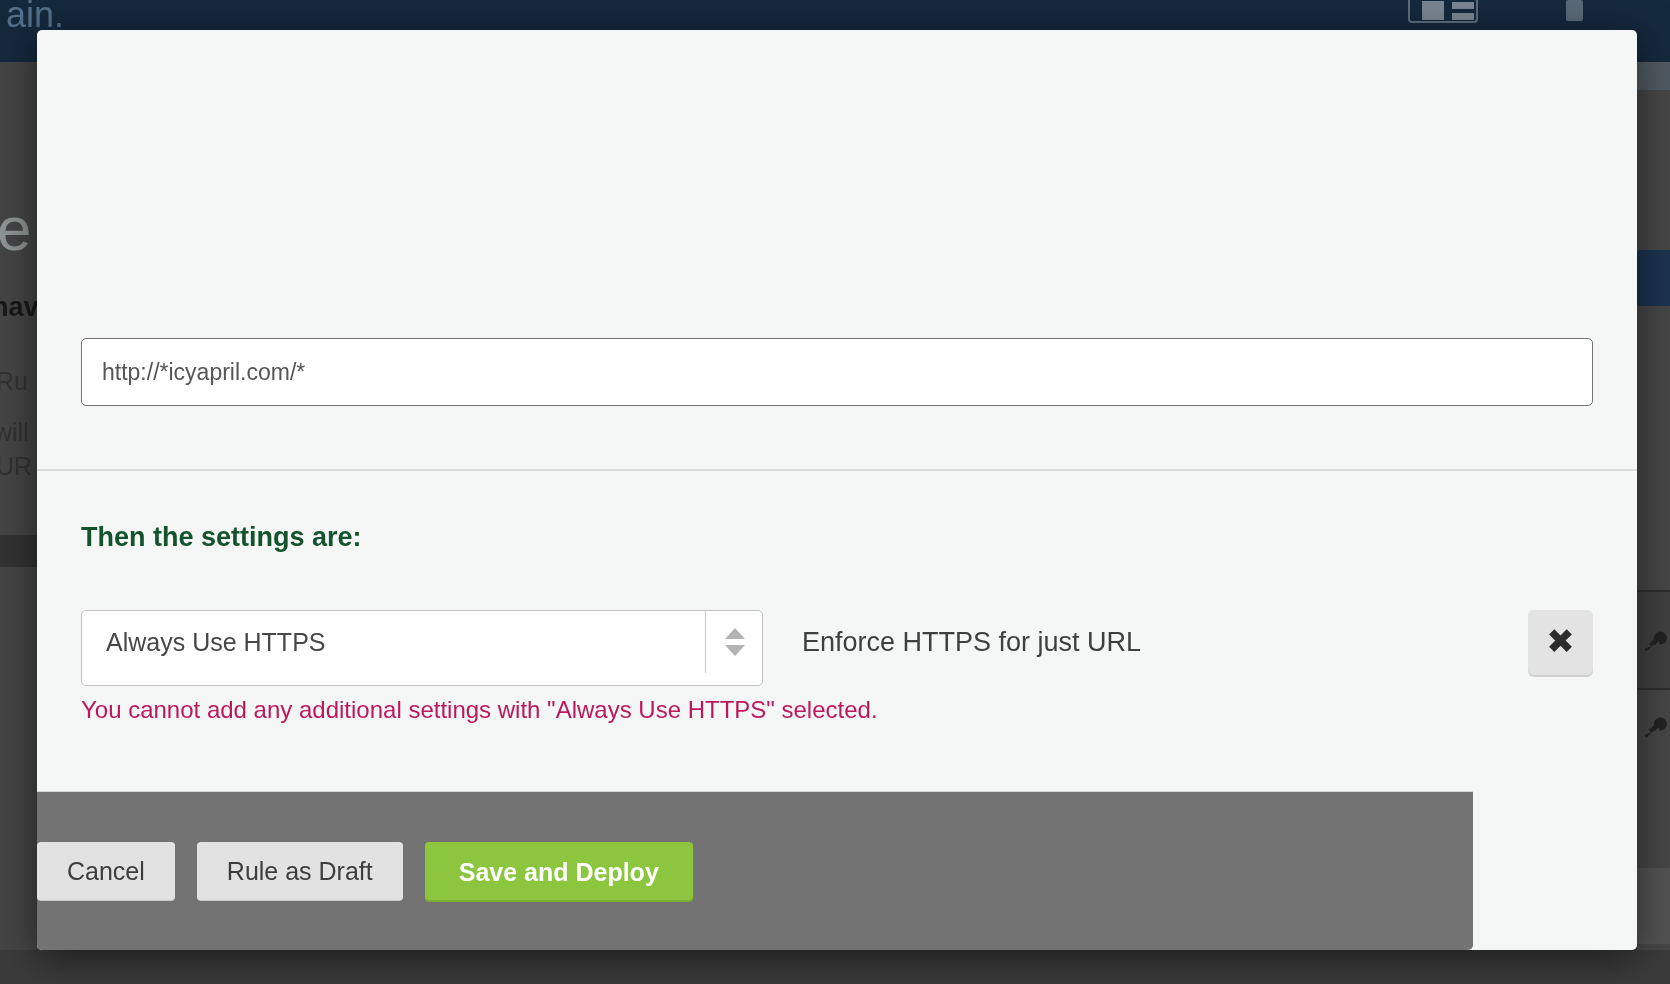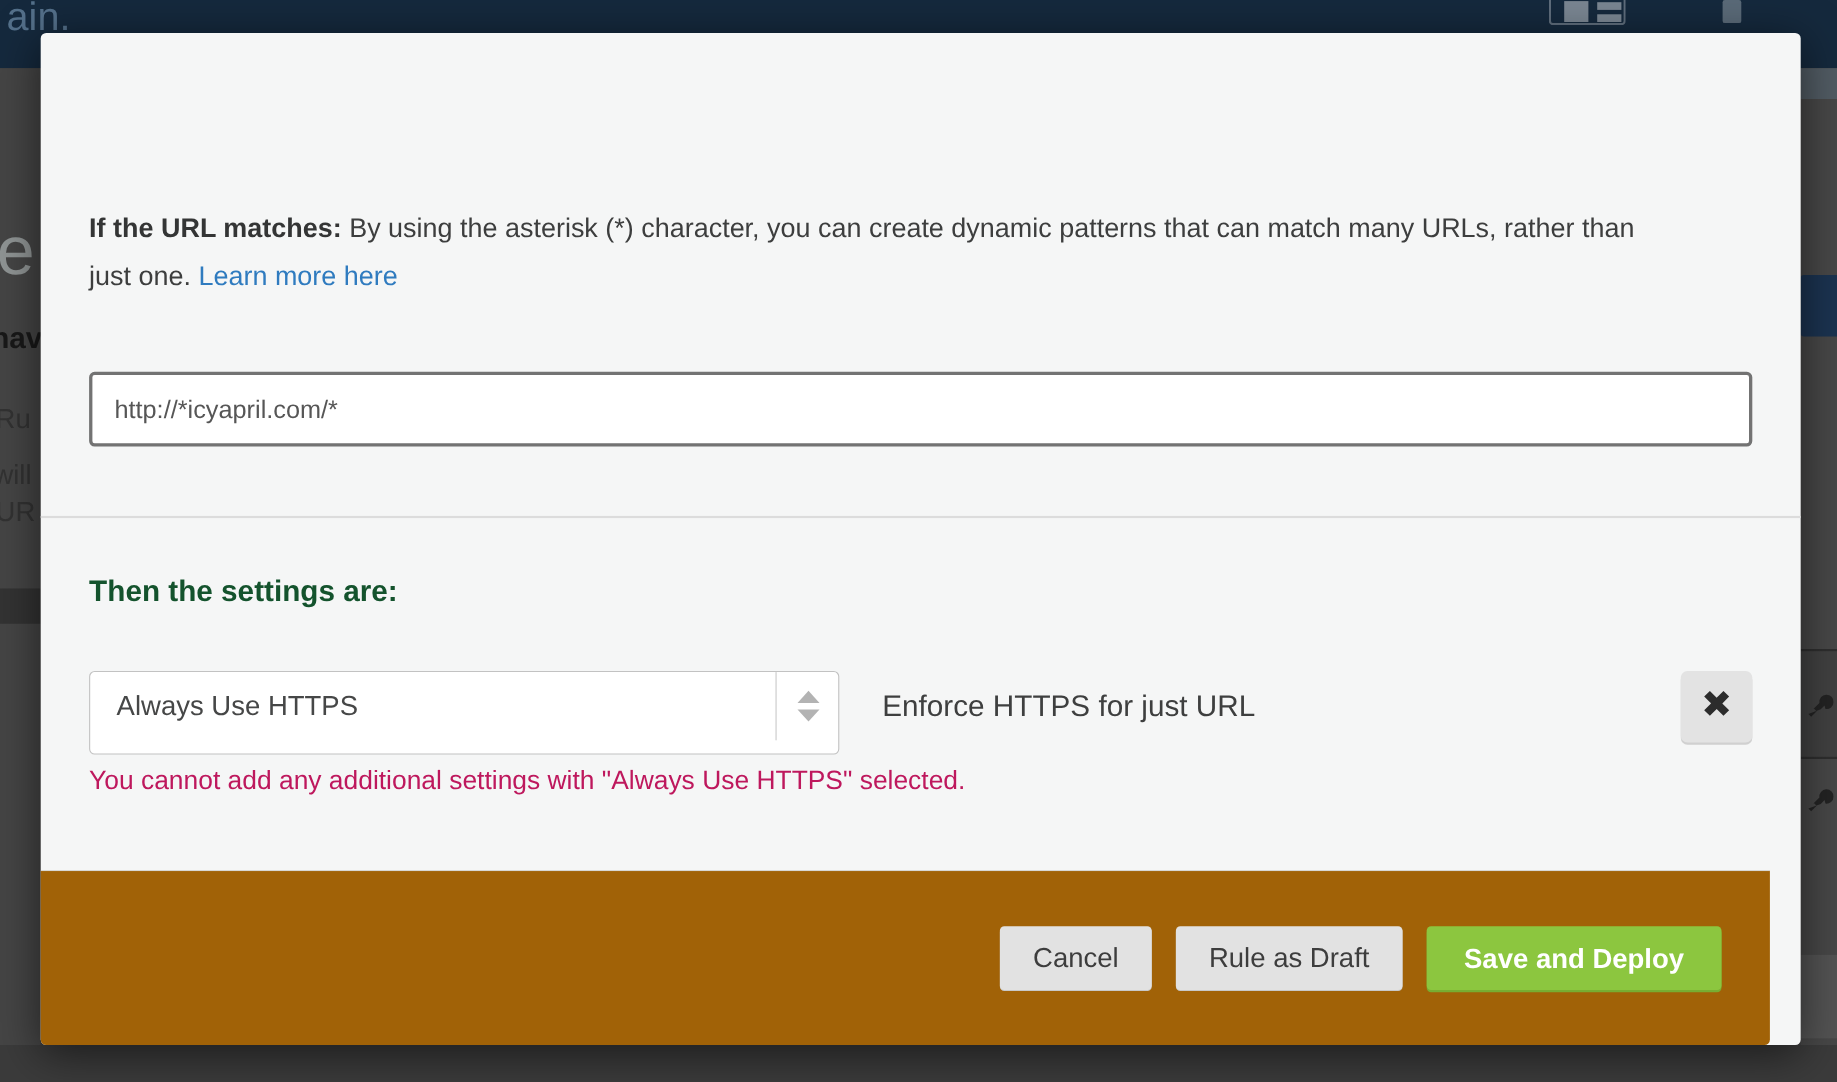--- a/index.html
+++ b/index.html
@@ -45,21 +45,21 @@
   .modal-title { position:absolute; left:44px; top:47px; font-size:35px; color:#434343; letter-spacing:0; }
   .modal-close { position:absolute; left:1500px; top:38px; width:56px; height:56px;
     font-size:40px; color:#8e8e8e; text-align:center; line-height:56px; cursor:pointer; font-weight:400; }
 
   .url-paragraph { position:absolute; left:44px; top:156px; width:1420px;
     font-size:24.5px; line-height:44px; color:#3d3e3e; }
   .url-paragraph b { font-weight:700; color:#343535; }
   .learn-link { color:#2f7bbf; text-decoration:none; cursor:pointer; }
 
   .url-input { position:absolute; left:44px; top:308px; width:1512px; height:68px;
-    background:#ffffff; border:3px solid #737373; border-radius:5px;
+    background:#ffffff; border:1px solid #737373; border-radius:5px;
     font-family:inherit; font-size:23px; color:#565656; padding:0 20px; outline:none; }
 
   .section-divider { position:absolute; left:0; top:439px; width:1600px; height:2px; background:#dcdcdc; }
 
   .settings-heading { position:absolute; left:44px; top:492px; font-size:27px; font-weight:700; color:#14532d; }
 
   .setting-select { position:absolute; left:44px; top:580px; width:682px; height:76px;
     background:#ffffff; border:1px solid #c2c2c2; border-radius:5px; cursor:pointer; }
   .setting-select-value { position:absolute; left:24px; top:0; height:62px; line-height:62px;
     font-size:25px; color:#464747; }
@@ -71,23 +71,23 @@
 
   .setting-description { position:absolute; left:765px; top:580px; height:64px; line-height:64px;
     font-size:27px; color:#3e3f3f; }
 
   .setting-remove { position:absolute; left:1491px; top:580px; width:65px; height:65px;
     background:#e3e3e3; border-radius:6px; box-shadow:0 2px 0 #d0d0d0; cursor:pointer;
     font-size:34px; color:#2c2c2c; text-align:center; line-height:63px; font-weight:700; }
 
   .helper-text { position:absolute; left:44px; top:666px; font-size:24px; color:#be185d; }
 
-  .modal-footer { position:absolute; left:0; top:761px; width:1572px; height:159px;
-    background:#a16207; border-top:1px solid #d8d8d8; border-radius:0 0 5px 5px;
-    display:flex; align-items:center; justify-content:flex-end; padding-right:44px; gap:22px; }
+  .modal-footer { position:absolute; left:0; top:761px; width:1436px; height:159px;
+    background:#737373; border-top:1px solid #d8d8d8; border-radius:0 0 5px 5px;
+    display:flex; align-items:center; padding-right:44px; gap:22px; }
   .btn { height:58px; padding:0 30px; border:none; border-radius:4px;
     font-family:inherit; font-size:25px; cursor:pointer; }
   .btn-gray { background:#e2e2e2; color:#3d3d3d; box-shadow:0 1px 0 #c8c8c8; }
   .btn-green { background:#8cc63f; color:#ffffff; font-weight:600; box-shadow:0 2px 0 #78ad32; padding:16px 34px; }
 </style>
 </head>
 <body>
 
 <div class="stage">
 
@@ -122,25 +122,20 @@
       <path d="M3 21 L13 11 a6.5 6.5 0 1 1 5.5 5.5 l-0.8-3.2 -3.5 3.5 z M3 21 l2.5 2.5 5-5 -2.5-2.5 z"></path>
     </svg>
     <div class="bg-right-light"></div>
   </div>
 
   <div class="bg-bottom"></div>
 
   <div class="modal">
 
 
-    <p class="url-paragraph">
-      <b>If the URL matches:</b>
-      <span>By using the asterisk (*) character, you can create dynamic patterns that can match many URLs, rather than just one.</span>
-      <a class="learn-link">Learn more here</a>
-    </p>
 
     <input class="url-input" type="text" value="http://*icyapril.com/*" style="">
 
     <div class="section-divider"></div>
 
     <div class="settings-heading">Then the settings are:</div>
 
     <div class="setting-select">
       <div class="setting-select-value">Always Use HTTPS</div>
       <div class="select-arrows">

